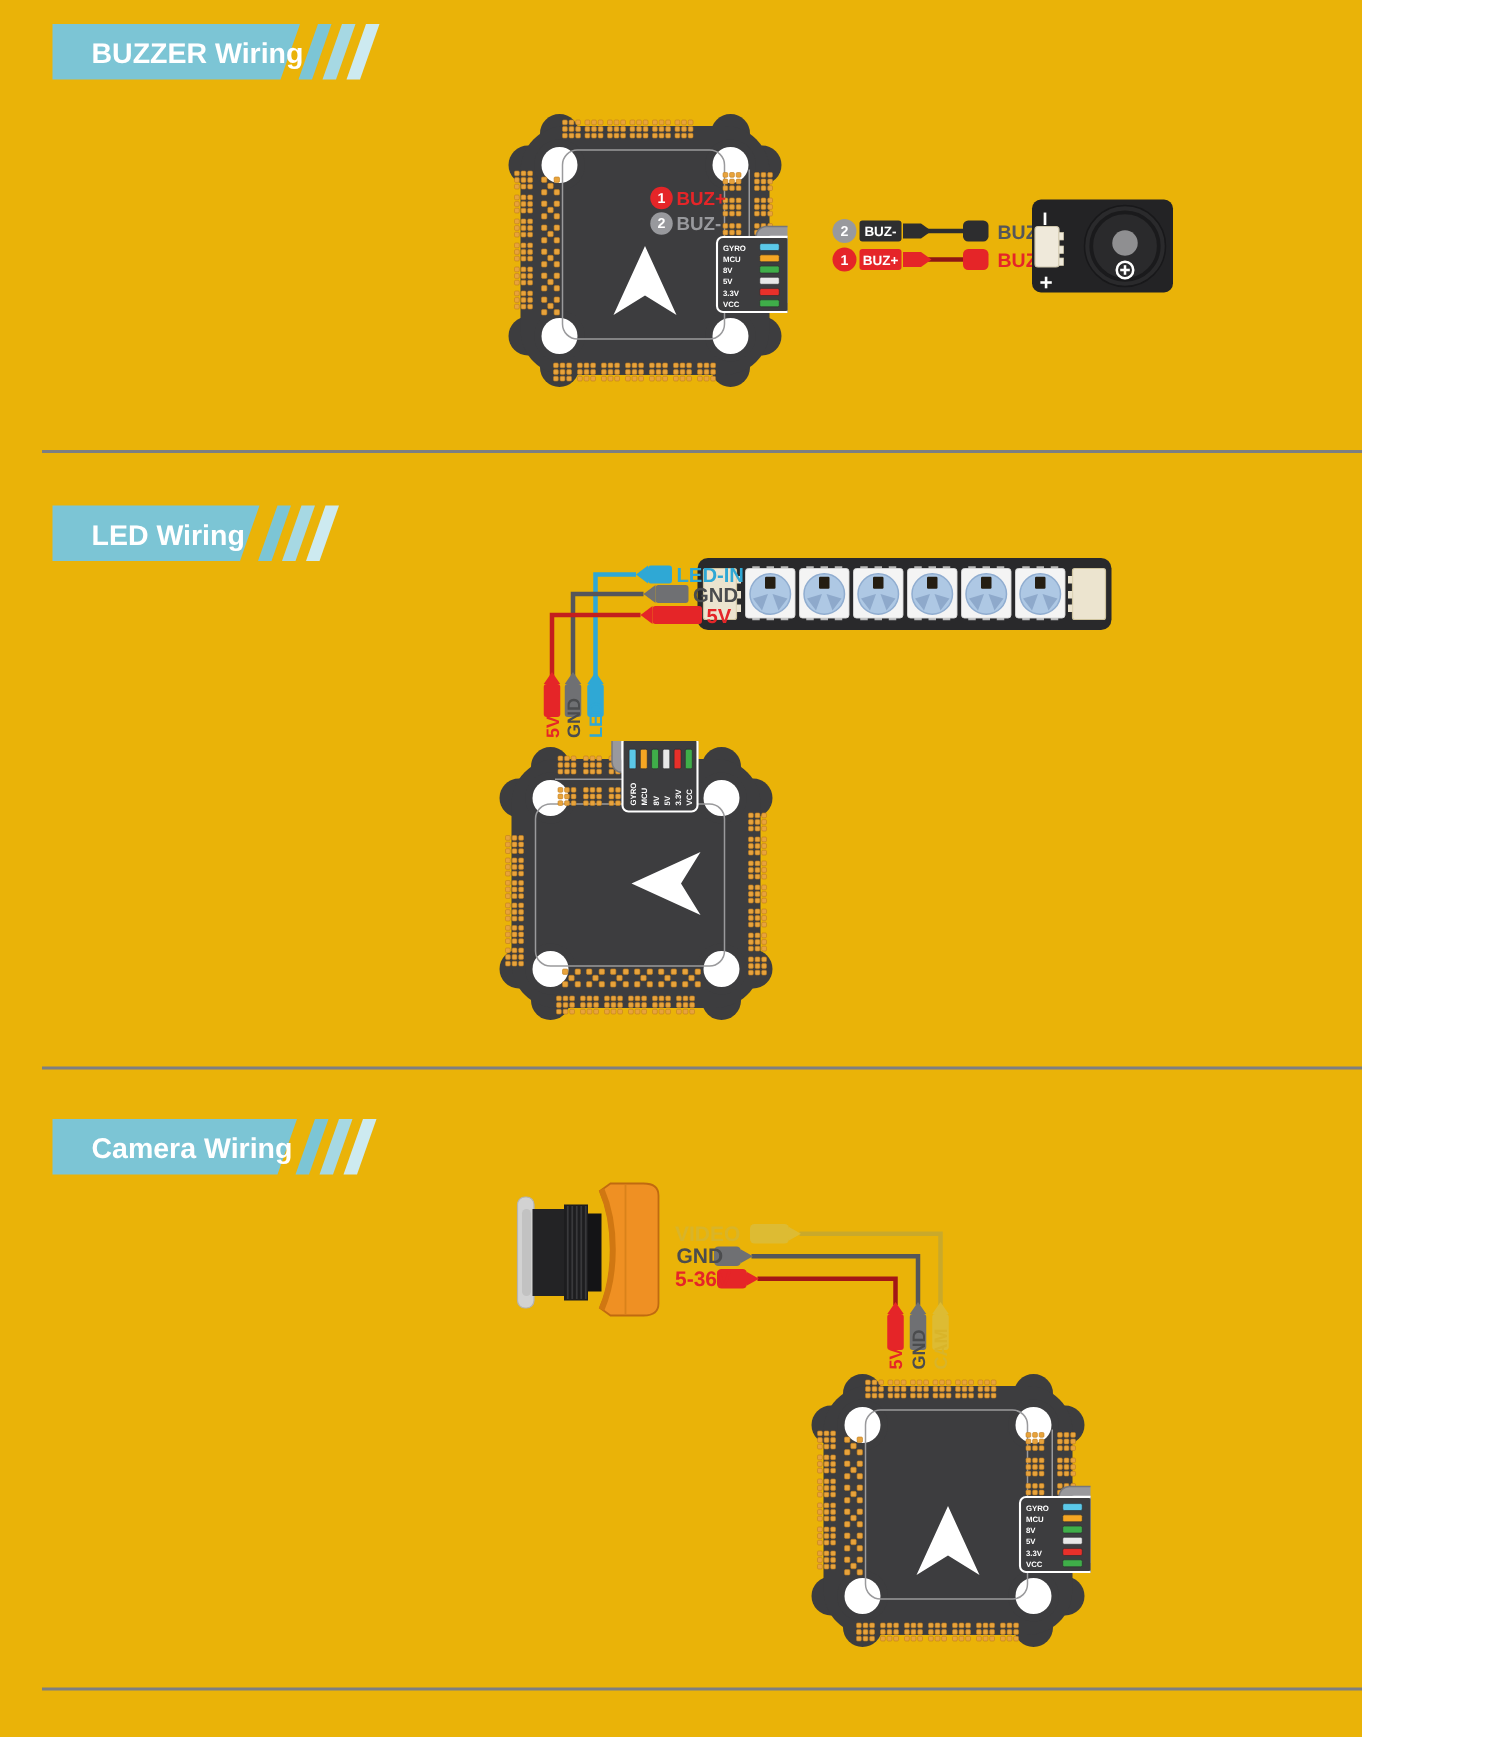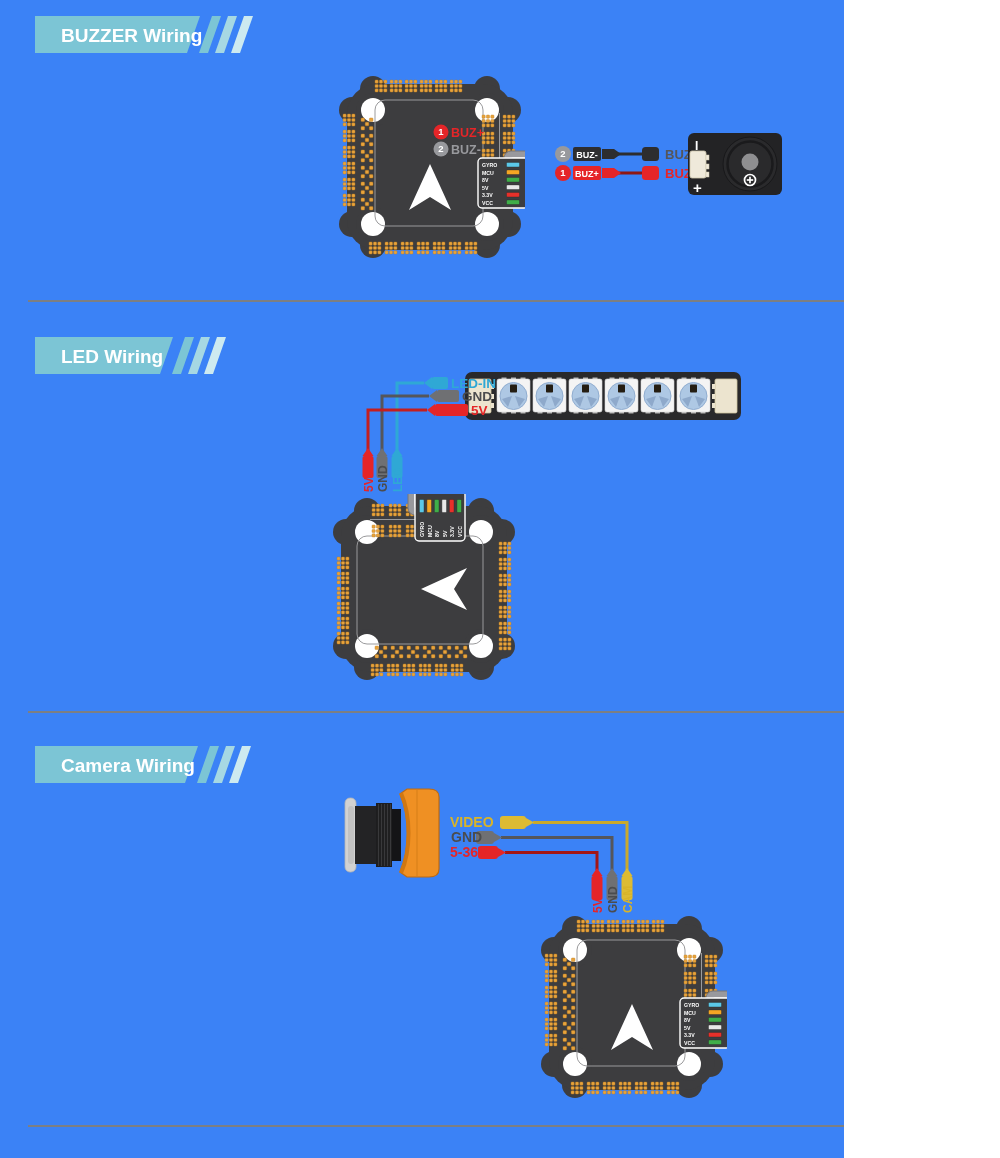--- a/index.html
+++ b/index.html
@@ -1,16 +1,16 @@
 <!DOCTYPE html>
 <html><head>
 <meta charset="utf-8">
 <style>
   html,body{margin:0;padding:0;background:#fff;}
-  .canvas{position:relative;width:844px;height:1158px;background:#3b82f6;overflow:hidden;
+  .canvas{position:relative;width:908px;height:1158px;background:#eab308;overflow:hidden;
           font-family:"Liberation Sans",sans-serif;}
   .canvas svg{position:absolute;overflow:visible;}
   svg text{font-family:"Liberation Sans",sans-serif;font-weight:700;}
   .divider{position:absolute;left:28px;width:944px;height:2px;background:#7d7f82;}
   .defs-holder{position:absolute;width:0;height:0;}
 </style>
 </head>
 <body>
 
 <div class="canvas">

